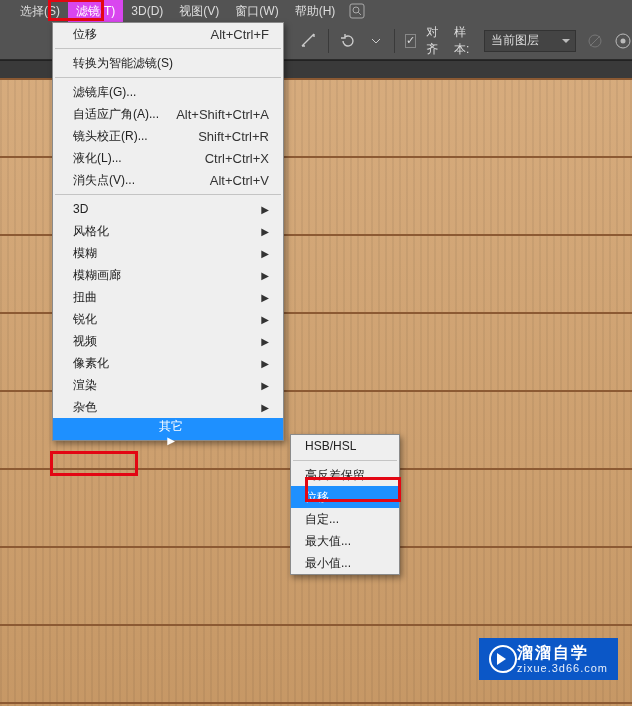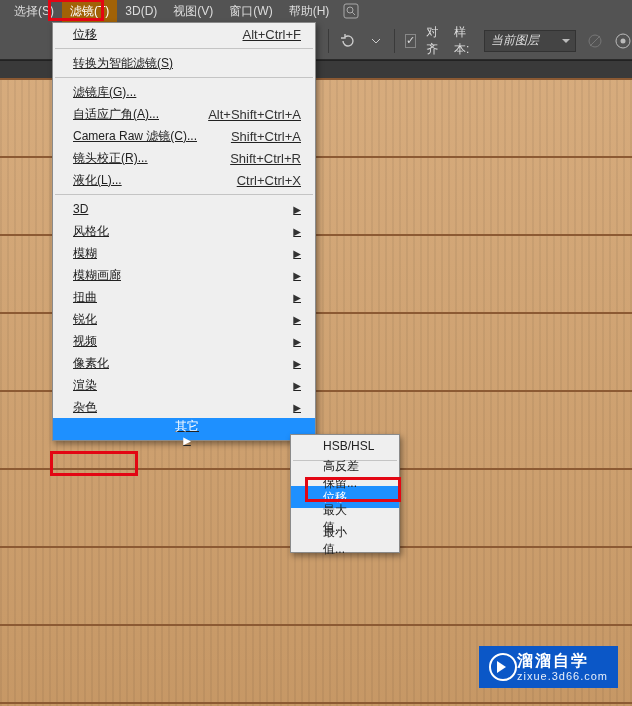--- a/index.html
+++ b/index.html
@@ -1,79 +1,79 @@
 <!DOCTYPE html>
 <html><head>
 <meta charset="utf-8">
 <style>
   * { box-sizing: border-box; margin: 0; padding: 0; font-family: "Microsoft YaHei", Arial, sans-serif; }
   html, body { width: 632px; height: 706px; overflow: hidden; }
   body { background: #2e2e2e; color: #ddd; font-size: 12px; position: relative; }
 
   
   .menubar { position: absolute; top: 0; left: 0; right: 0; height: 22px; background: #535353; color: #ddd;
-             display: flex; align-items: center; padding-left: 6px; }
+             display: flex; align-items: center; padding-left: 12px; }
   .menubar .mitem { padding: 3px 8px; cursor: default; }
-  .menubar .mitem.active { background: #a16207; color: #fff; }
+  .menubar .mitem.active { background: #d946ef; color: #fff; }
   .menubar .help-icon { margin-left: 6px; width: 16px; height: 16px; }
 
   
   .toolbar { position: absolute; top: 22px; left: 0; right: 0; height: 38px; background: #535353;
              border-bottom: 1px solid #2a2a2a; display: flex; align-items: center; }
   .toolbar .mask { position: absolute; left: 0; width: 290px; top: 0; bottom: 0; background: #535353; }
   .toolbar .right { position: absolute; left: 290px; right: 0; top: 0; bottom: 0; display: flex; align-items: center; gap: 10px; padding-left: 10px; }
   .tb-iconbtn { width: 24px; height: 24px; display: flex; align-items: center; justify-content: center; color: #ccc; }
   .tb-sep { width: 1px; height: 24px; background: #3a3a3a; }
   .tb-check { width: 14px; height: 14px; border: 1px solid #888; display: inline-flex; align-items: center; justify-content: center; color: #ddd; font-size: 11px; }
   .tb-label { color: #ddd; }
   .tb-select { height: 22px; background: #444; border: 1px solid #333; color: #ddd; display: flex; align-items: center;
-               padding: 0 18px 0 6px; position: relative; min-width: 92px; font-style: italic; }
+               padding: 0 18px 0 6px; position: relative; min-width: 92px; }
   .tb-select::after { content: ""; position: absolute; right: 5px; top: 8px; border: 4px solid transparent; border-top-color: #bbb; }
 
   
   .strip2 { position: absolute; top: 60px; left: 0; right: 0; height: 20px; background: #3a3a3a; border-top:1px solid #222; border-bottom: 1px solid #222; }
 
   
   .pasteboard { position: absolute; top: 80px; left: 0; right: 0; bottom: 0; background: #262626; }
   .canvas { position: absolute; top: 78px; left: 0; right: 0; bottom: 0;
             background-color: #d1a06b;
             
             background-image:
               linear-gradient(#8c5a33 0 2px, transparent 2px),
               repeating-linear-gradient(90deg, rgba(0,0,0,0.05) 0 2px, transparent 2px 7px),
               linear-gradient(180deg, rgba(255,255,255,0.12), rgba(0,0,0,0.05));
             background-size: 100% 78px, auto, auto;
             background-position: 0 0, 0 0, 0 0; }
 
   
-  .dropdown { position: absolute; top: 22px; left: 52px; width: 264px; background: #efefef; color: #222;
-              border: 1px solid #8a8a8a; box-shadow: 2px 3px 6px rgba(0,0,0,0.4); text-decoration: underline; }
+  .dropdown { position: absolute; top: 22px; left: 52px; width: 232px; background: #efefef; color: #222;
+              border: 1px solid #8a8a8a; box-shadow: 2px 3px 6px rgba(0,0,0,0.4); }
   .dd-item { display: flex; align-items: center; justify-content: space-between; height: 22px;
              padding: 0 14px 0 20px; font-size: 12px; cursor: default; }
   .dd-item.highlight { background: #1e90ff; color: #fff; flex-direction: column; }
   .dd-item .shortcut { color: #333; font-size: 13px; }
   .dd-sep { height: 1px; margin: 3px 2px; background: #c4c4c4; }
   .dd-item .arrow { font-size: 10px; color: #333; }
   .dd-item.highlight .arrow { color: #fff; }
 
   
   .redbox { position: absolute; border: 3px solid #e30613; pointer-events: none; }
   .redbox.rb-top { top: -1px; left: 48px; width: 56px; height: 22px; }
   .redbox.rb-other { top: 451px; left: 50px; width: 88px; height: 25px; }
   .redbox.rb-offset { top: 477px; left: 305px; width: 96px; height: 25px; }
 
   
   .submenu { position: absolute; top: 434px; left: 290px; width: 110px; background: #efefef; border: 1px solid #8a8a8a;
              color: #222; box-shadow: 2px 3px 6px rgba(0,0,0,0.4); }
-  .sm-item { height: 22px; display: flex; align-items: center; padding: 0 32px; font-size: 12px; }
+  .sm-item { height: 22px; display: flex; align-items: center; padding: 0 14px; font-size: 12px; }
   .sm-item.highlight { background: #1e90ff; color: #fff; text-align: right; }
   .sm-sep { height: 1px; margin: 3px 2px; background: #c4c4c4; }
 
   
-  .watermark { position: absolute; right: 14px; bottom: 18px; background: #0b57c7; color: #fff; display: flex; align-items: center;
+  .watermark { position: absolute; right: 14px; bottom: 26px; background: #0b57c7; color: #fff; display: flex; align-items: center;
                padding: 6px 10px; }
   .watermark .play { width: 28px; height: 28px; border: 2px solid #fff; border-radius: 50%; display: flex; align-items: center; justify-content: center; }
   .watermark .play::before { content: ""; display: block; border: 6px solid transparent; border-left: 9px solid #fff; margin-left: 3px; }
   .watermark .txt { display: flex; flex-direction: column; line-height: 1.1; }
   .watermark .big { font-size: 16px; font-weight: 700; letter-spacing: 2px; }
   .watermark .small { font-size: 11px; letter-spacing: 1px; opacity: .9; }
 
   svg { display: block; }
 </style>
 </head>
@@ -155,30 +155,30 @@
 
   <div class="dd-item">
     <span>滤镜库(G)...</span>
     <span class="shortcut"></span>
   </div>
   <div class="dd-item">
     <span>自适应广角(A)...</span>
     <span class="shortcut">Alt+Shift+Ctrl+A</span>
   </div>
   <div class="dd-item">
-    <span>Camera Raw 滤镜(C)...</span>
-    <span class="shortcut">Shift+Ctrl+A</span>
-  </div>
-  <div class="dd-item">
     <span>镜头校正(R)...</span>
     <span class="shortcut">Shift+Ctrl+R</span>
   </div>
   <div class="dd-item">
     <span>液化(L)...</span>
     <span class="shortcut">Ctrl+Ctrl+X</span>
+  </div>
+  <div class="dd-item">
+    <span>消失点(V)...</span>
+    <span class="shortcut">Alt+Ctrl+V</span>
   </div>
   <div class="dd-sep"></div>
 
   <div class="dd-item">
     <span>3D</span>
     <span class="arrow">▶</span>
   </div>
   <div class="dd-item">
     <span>风格化</span>
     <span class="arrow">▶</span>
@@ -219,20 +219,21 @@
     <span>其它</span>
     <span class="arrow">▶</span>
   </div>
 </div>
 
 <div class="submenu">
   <div class="sm-item">HSB/HSL</div>
   <div class="sm-sep"></div>
   <div class="sm-item">高反差保留...</div>
   <div class="sm-item highlight">位移...</div>
+  <div class="sm-item">自定...</div>
   <div class="sm-item">最大值...</div>
   <div class="sm-item">最小值...</div>
 </div>
 
 <div class="redbox rb-top"></div>
 <div class="redbox rb-other"></div>
 <div class="redbox rb-offset"></div>
 
 <div class="watermark">
   <span class="play"></span>

